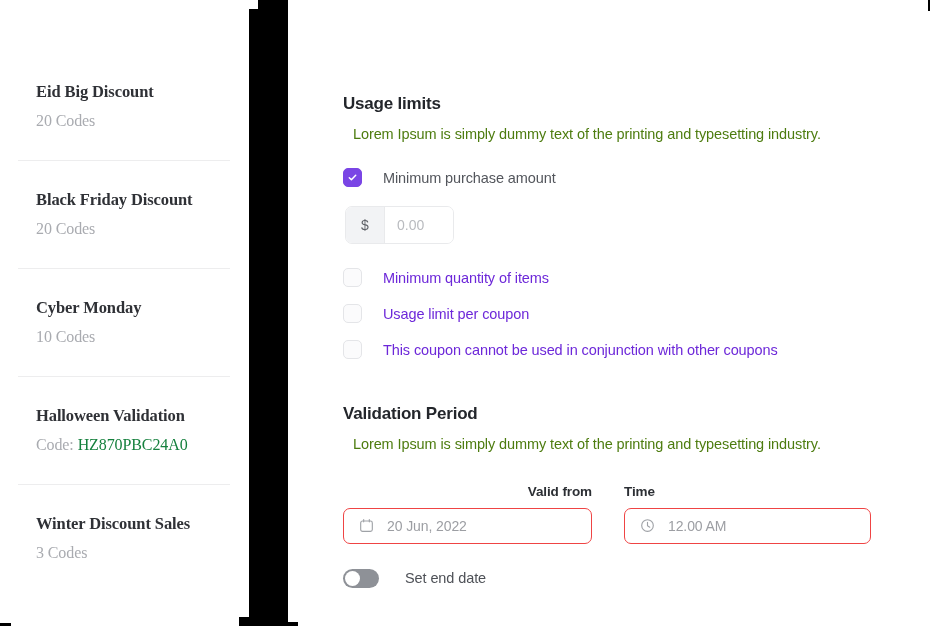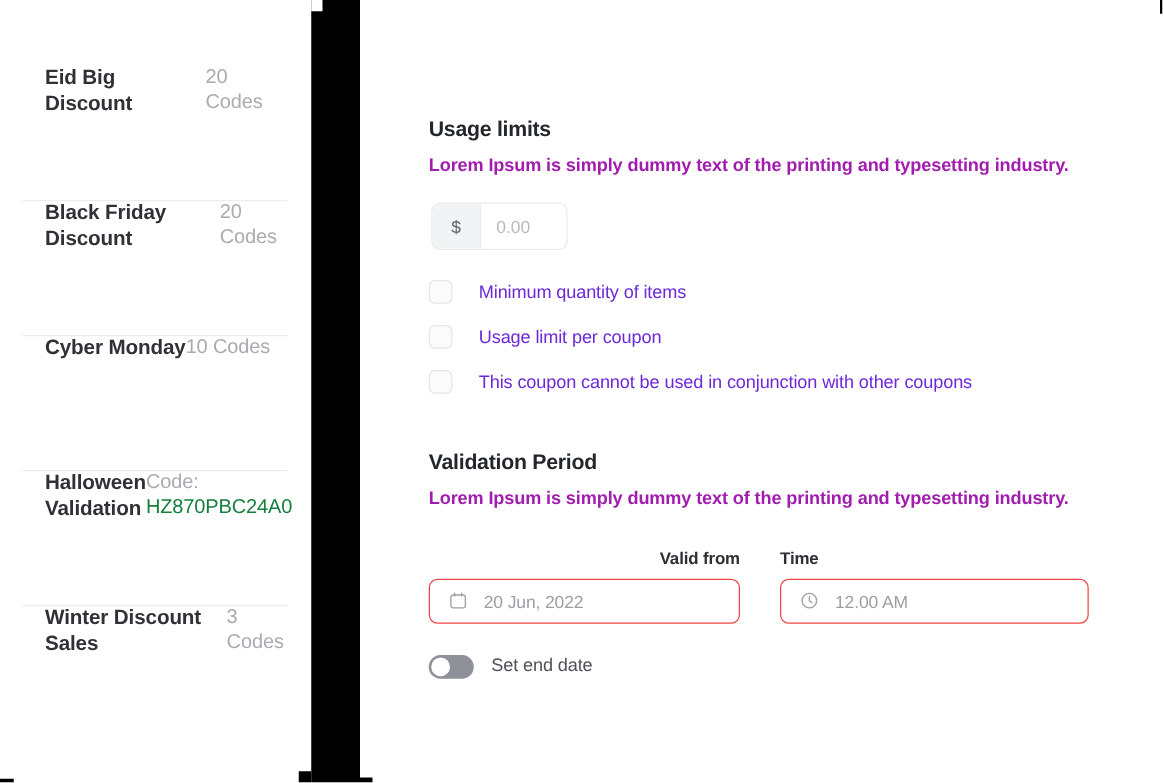--- a/index.html
+++ b/index.html
@@ -38,23 +38,25 @@
     padding: 0;
     list-style: none;
     padding-top: 52px;
   }
 
   .coupon-item {
     padding: 0 18px 0 36px;
     height: 108px;
     box-sizing: border-box;
     display: flex;
-    flex-direction: row;
+    flex-direction: column;
+    justify-content: center;
     position: relative;
     cursor: pointer;
+    font-family: Liberation Serif, serif;
   }
   .coupon-item + .coupon-item::before {
     content: "";
     position: absolute;
     top: 0;
     left: 18px;
     right: 19px;
     height: 1px;
     background: #ededee;
   }
@@ -129,24 +131,24 @@
 
   .section-title {
     font-size: 17px;
     font-weight: 700;
     color: #23262b;
     letter-spacing: -0.2px;
     margin: 0 0 9px 0;
   }
   .section-desc {
     font-size: 14.5px;
-    font-weight: 700;
-    color: #a21caf;
-    letter-spacing: -0.1px;
-    margin: 0;
+    font-weight: 400;
+    color: #4d7c0f;
+    letter-spacing: -0.1px;
+    margin: 10px;
     line-height: 1.4;
   }
 
   
   .check-row {
     display: flex;
     align-items: center;
     margin-top: 24px;
   }
   .check-row.tight { margin-top: 17px; }
@@ -264,20 +266,21 @@
     font-size: 14px;
     color: #9c9ea3;
     letter-spacing: -0.1px;
   }
 
   
   .toggle-row {
     display: flex;
     align-items: center;
     margin-top: 25px;
+    gap: 12px;
   }
   .toggle {
     width: 36px;
     height: 19px;
     border-radius: 10px;
     background: #8e9197;
     position: relative;
     flex: 0 0 36px;
     cursor: pointer;
   }
@@ -333,20 +336,28 @@
     <span class="foot"></span>
     <span class="foot-r"></span>
   </div>
 
   <main class="main">
 
     <section>
       <h2 class="section-title">Usage limits</h2>
       <p class="section-desc">Lorem Ipsum is simply dummy text of the printing and typesetting industry.</p>
 
+      <div class="check-row">
+        <span class="cbox on">
+          <svg width="11" height="11" viewBox="0 0 12 12" fill="none" aria-hidden="true">
+            <path d="M2.5 6.2 L4.8 8.5 L9.5 3.6" stroke="#ffffff" stroke-width="1.6" stroke-linecap="round" stroke-linejoin="round"></path>
+          </svg>
+        </span>
+        <span class="check-label">Minimum purchase amount</span>
+      </div>
 
       <div class="amount-group">
         <span class="amount-prefix">$</span>
         <input class="amount-input" type="text" value="" placeholder="0.00" style="">
       </div>
 
       <div class="check-row">
         <span class="cbox off"></span>
         <span class="check-label muted">Minimum quantity of items</span>
       </div>

